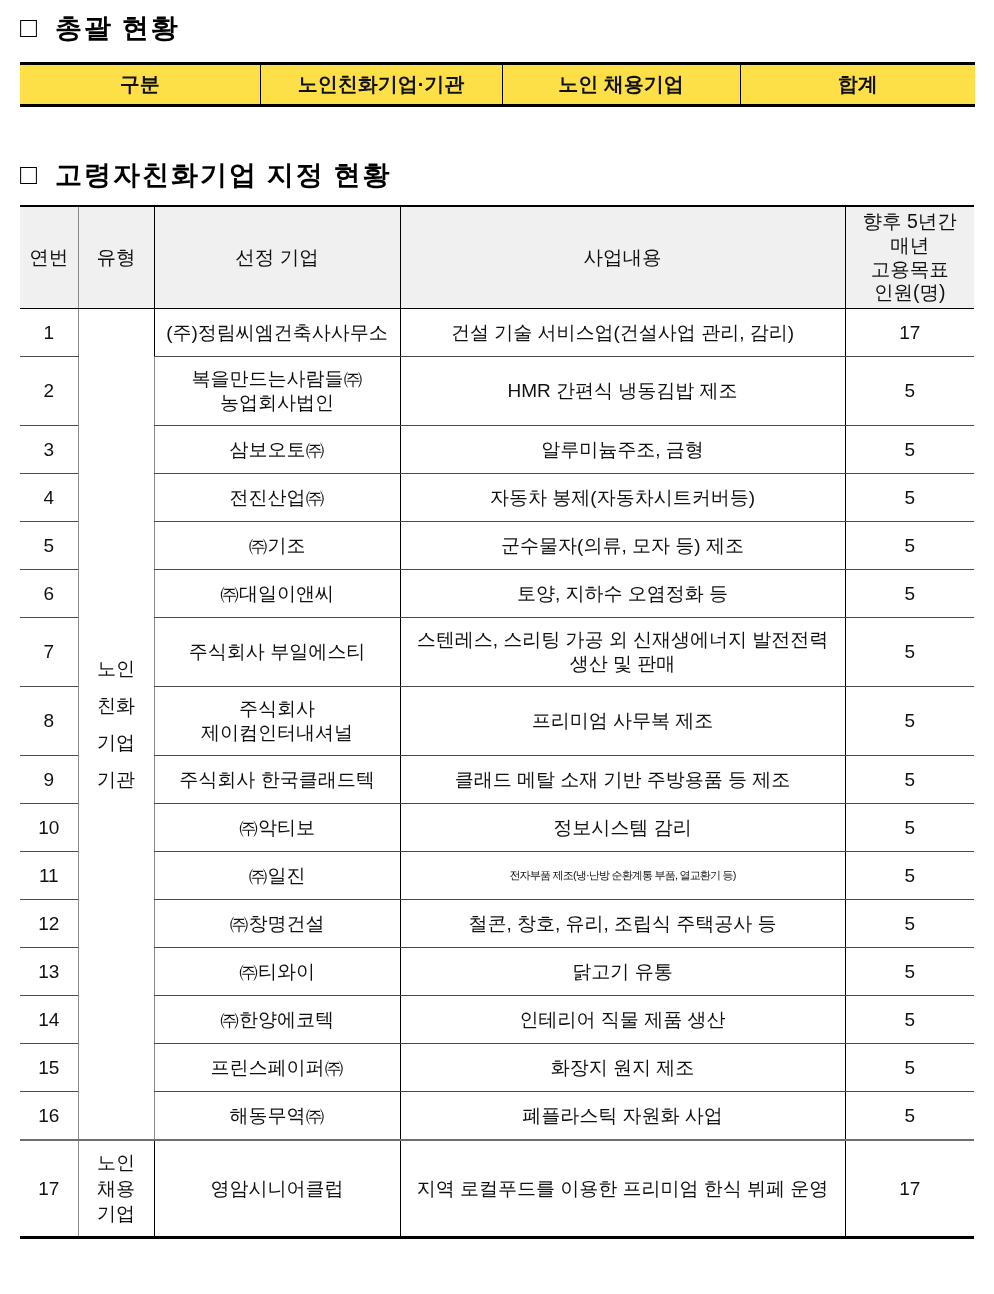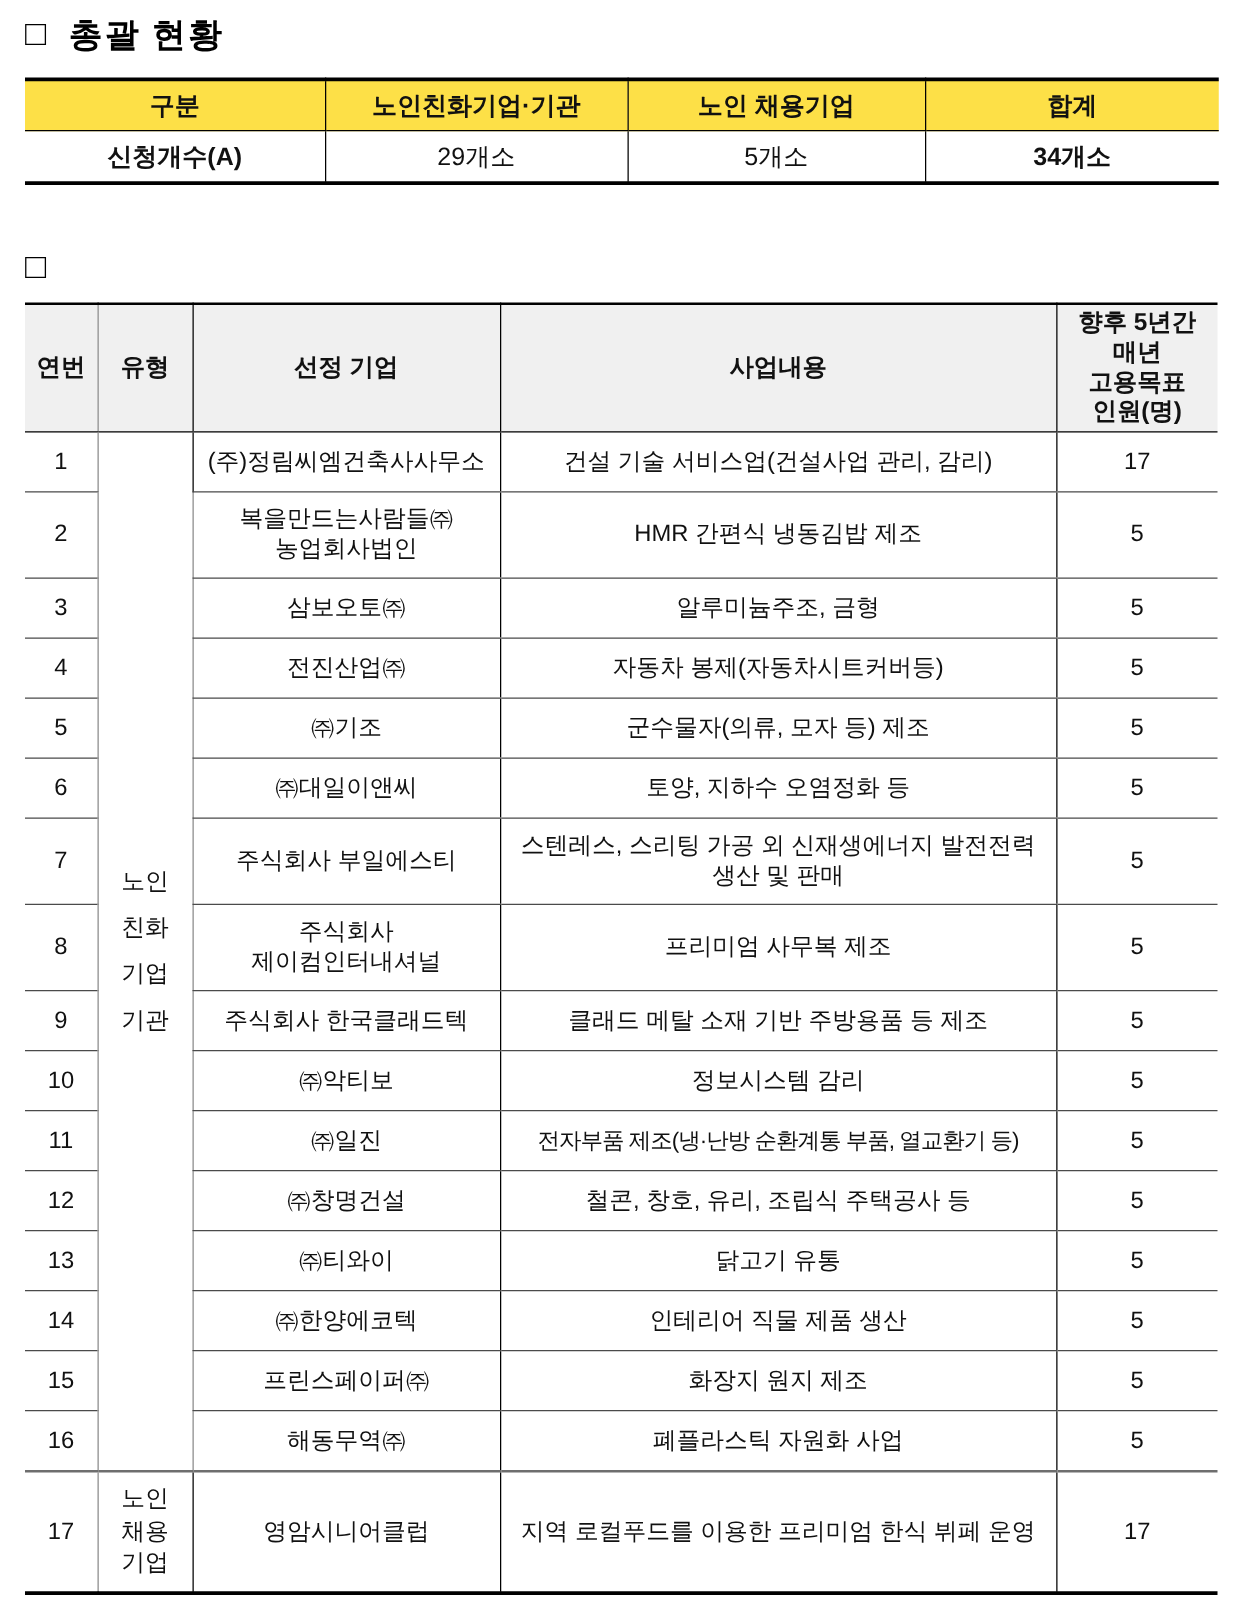--- a/index.html
+++ b/index.html
@@ -42,37 +42,37 @@
   .t1 td.total { font-weight: 700; }
   .t1 tr.rate td { border-top: 3px solid #9b9b9b; font-weight: 700; }
 
   
   .t2 {
     width: 954px; margin-top: 13px;
     border-top: 2.5px solid #000; border-bottom: 3px solid #000;
     font-size: 19px;
   }
   .t2 th {
-    background: #f0f0f0; font-weight: 700; height: 99px;
+    background: #f0f0f0; font-weight: 400; height: 99px;
     border-bottom: 1.5px solid #000; text-align: center; vertical-align: middle;
     white-space: pre-line; line-height: 1.22; font-size: 19.5px;
   }
   .t2 td {
     text-align: center; vertical-align: middle;
     border-bottom: 1px solid #4a4a4a;
     white-space: pre-line; line-height: 1.25;
   }
   .t2 tr.r1l td { height: 45px; }
   .t2 tr.r2l td { height: 66px; }
   .t2 tr.r17 td { height: 93px; border-top: 2px solid #6e6e6e; }
   .t2 .v-gray  { border-left: 1.5px solid #8a8a8a; margin-left: 28px; }
   .t2 .v-black { border-left: 1.5px solid #000; }
   .t2 td.typecell { line-height: 1.95; text-align: center; }
   .t2 tr.r17 td.typecell { line-height: 1.35; }
-  .t2 td.biz-tight { font-size: 18px; letter-spacing: -0.8px; }
+  .t2 td.biz-tight { font-size: 11px; letter-spacing: -0.8px; }
 </style>
 </head>
 <body>
 
 <div class="page">
 
   <div class="sec-title title-1">
     <span class="bullet">□</span>
     <span>총괄 현황</span>
   </div>
@@ -86,31 +86,26 @@
       </colgroup>
     <thead>
       <tr>
         <th>구분</th>
         <th class="vline">노인친화기업·기관</th>
         <th class="vline">노인 채용기업</th>
         <th class="vline">합계</th>
       </tr>
     </thead>
     <tbody>
-      <tr>
-        <td class="rowlabel">신청개수(A)</td>
-        <td class="vline">29개소</td>
-        <td class="vline">5개소</td>
-        <td class="vline total">34개소</td>
-      </tr>
     </tbody>
   </table>
 
   <div class="sec-title title-2">
     <span class="bullet">□</span>
+    <span>고령자친화기업 지정 현황</span>
   </div>
 
   <table class="t2">
     <colgroup>
         <col style="width:58px">
         <col style="width:76px">
         <col style="width:246px">
         <col style="width:445px">
         <col style="width:129px">
       </colgroup>

